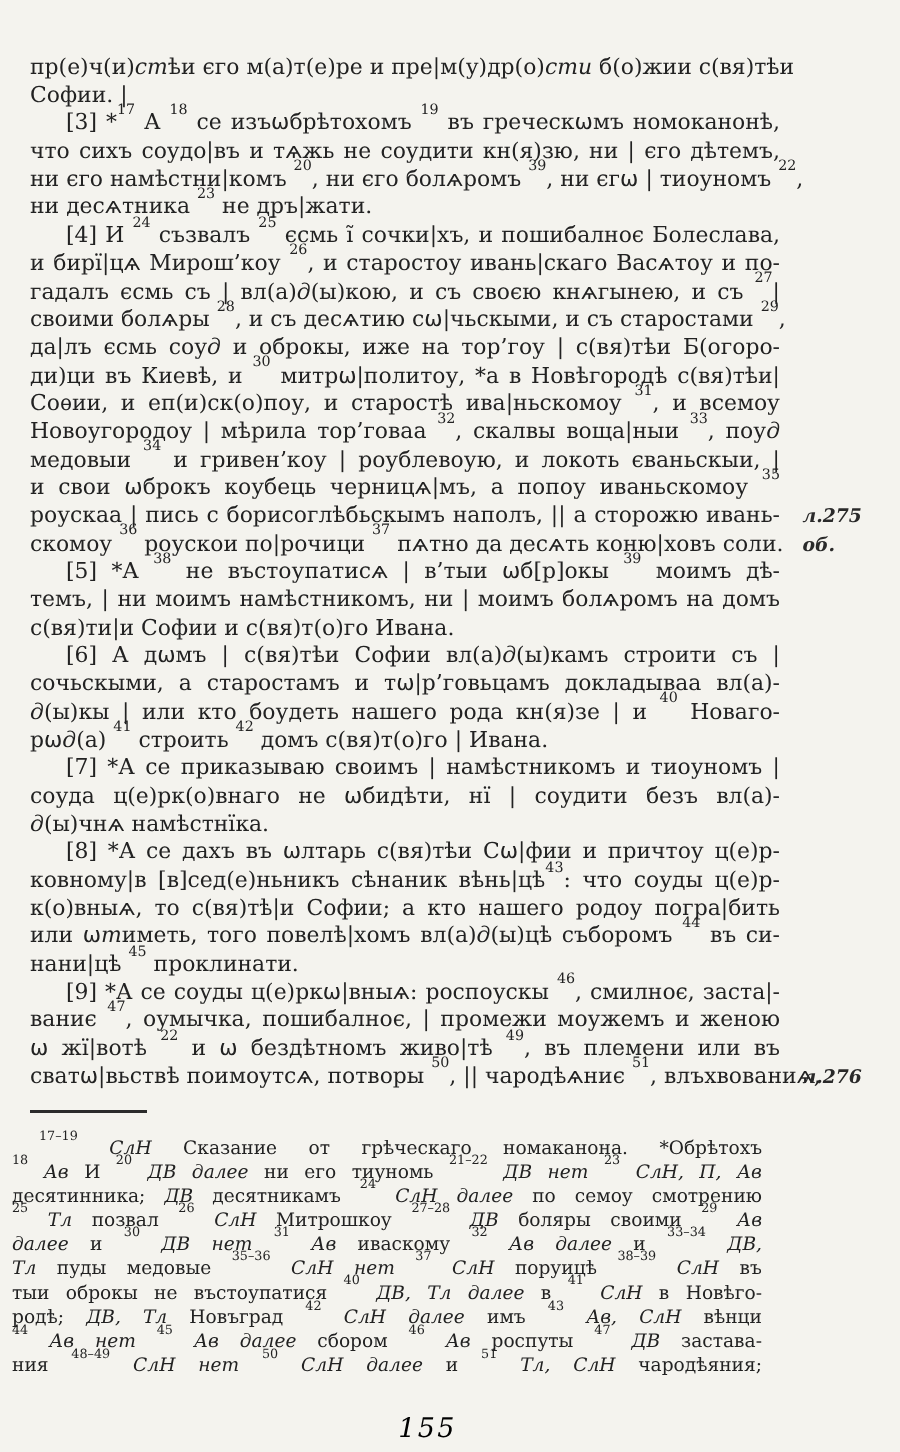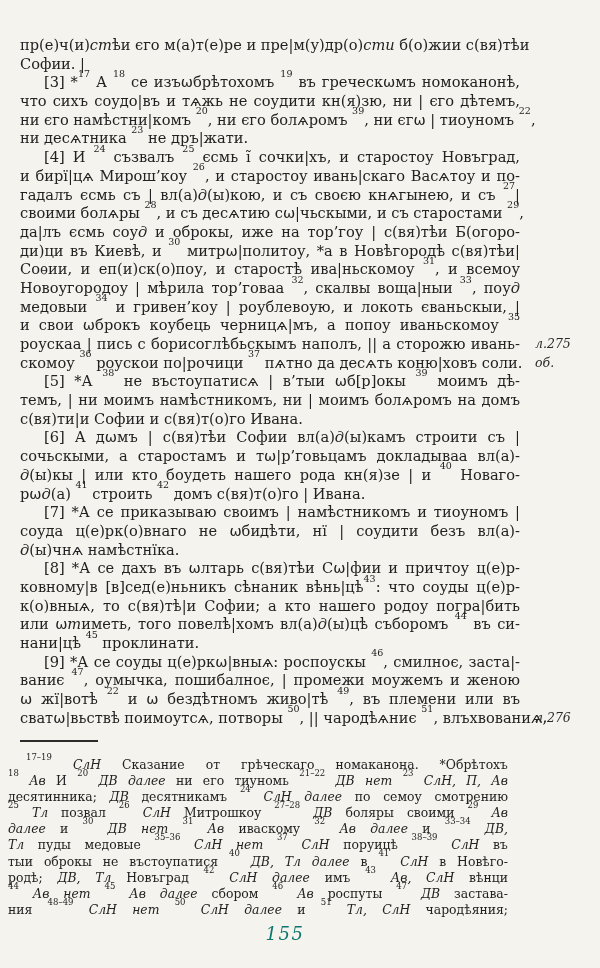--- a/index.html
+++ b/index.html
@@ -22,44 +22,45 @@
   }
   .tl.last{text-align-last:left;}
   .tl.ind{text-indent:24px;}
   .tl sup{font-size:9.5px;line-height:0;position:relative;top:-4.5px;}
   .tl i{font-style:italic;}
   .mnote{
     position:absolute;left:515px;top:3px;
     font-style:italic;font-size:12.5px;line-height:1;
     white-space:nowrap;text-align:left;text-align-last:left;text-indent:0;
     color:#2a2a2a;
+    font-weight:bold;
   }
   .fnrule{position:absolute;left:20px;top:740px;width:78px;height:2px;background:#2b2b2b;}
   .fn-col{position:absolute;left:8px;top:757px;width:500px;}
   .fn-col .tl{font-size:12.4px;line-height:16.1px;height:16.1px;}
   .fn-col .tl sup{font-size:8.5px;top:-4px;}
   .fn-col .tl.ind{text-indent:18px;}
   .pageno{
-    position:absolute;left:35px;top:923px;width:500px;
+    position:absolute;left:35px;top:942px;width:500px;
     text-align:center;font-style:italic;
-    font-size:18px;letter-spacing:1.5px;color:#0f766e;
+    font-size:18px;letter-spacing:1.5px;color:#000000;
   }
 </style>
 </head>
 <body>
 
 <div class="page">
   <div class="main-col">
       <div class="tl"><span>пр(е)ч(и)</span><i>ст</i><span>ѣи єго м(а)т(е)ре и пре|м(у)др(о)</span><i>сти</i><span> б(о)жии с(вя)тѣи</span></div>
       <div class="tl last"><span>Софии. |</span></div>
       <div class="tl ind"><span>[3] *</span><sup>17</sup><span> А </span><sup>18</sup><span> се изъѡбрѣтохомъ </span><sup>19</sup><span> въ греческѡмъ номоканонѣ,</span></div>
       <div class="tl"><span>что сихъ соудо|въ и тѧжь не соудити кн(я)зю, ни | єго дѣтемъ,</span></div>
       <div class="tl"><span>ни єго намѣстни|комъ </span><sup>20</sup><span>, ни єго болѧромъ </span><sup>39</sup><span>, ни єгѡ | тиоуномъ </span><sup>22</sup><span>,</span></div>
       <div class="tl last"><span>ни десѧтника </span><sup>23</sup><span> не дръ|жати.</span></div>
-      <div class="tl ind"><span>[4] И </span><sup>24</sup><span> съзвалъ </span><sup>25</sup><span> єсмь ĩ сочки|хъ, и старостоу Новъград,</span></div>
+      <div class="tl ind"><span>[4] И </span><sup>24</sup><span> съзвалъ </span><sup>25</sup><span> єсмь ĩ сочки|хъ, и пошибалноє Болеслава,</span></div>
       <div class="tl"><span>и бирї|цѧ Мирош’коу </span><sup>26</sup><span>, и старостоу ивань|скаго Васѧтоу и по-</span></div>
       <div class="tl"><span>гадалъ єсмь съ | вл(а)</span><i>д</i><span>(ы)кою, и съ своєю кнѧгынею, и съ </span><sup>27</sup><span>|</span></div>
       <div class="tl"><span>своими болѧры </span><sup>28</sup><span>, и съ десѧтию сѡ|чьскыми, и съ старостами </span><sup>29</sup><span>,</span></div>
       <div class="tl"><span>да|лъ єсмь соу</span><i>д</i><span> и оброкы, иже на тор’гоу | с(вя)тѣи Б(огоро-</span></div>
       <div class="tl"><span>ди)ци въ Киевѣ, и </span><sup>30</sup><span> митрѡ|политоу, *а в Новѣгородѣ с(вя)тѣи|</span></div>
       <div class="tl"><span>Соѳии, и еп(и)ск(о)поу, и старостѣ ива|ньскомоу </span><sup>31</sup><span>, и всемоу</span></div>
       <div class="tl"><span>Новоугородоу | мѣрила тор’говаа </span><sup>32</sup><span>, скалвы воща|ныи </span><sup>33</sup><span>, поу</span><i>д</i></div>
       <div class="tl"><span>медовыи </span><sup>34</sup><span> и гривен’коу | роублевоую, и локоть єваньскыи, |</span></div>
       <div class="tl"><span>и свои ѡброкъ коубець черницѧ|мъ, а попоу иваньскомоу </span><sup>35</sup></div>
       <div class="tl"><span>роускаа | пись с борисоглѣбьскымъ наполъ, || а сторожю ивань-</span><span class="mnote">л.275</span></div>

